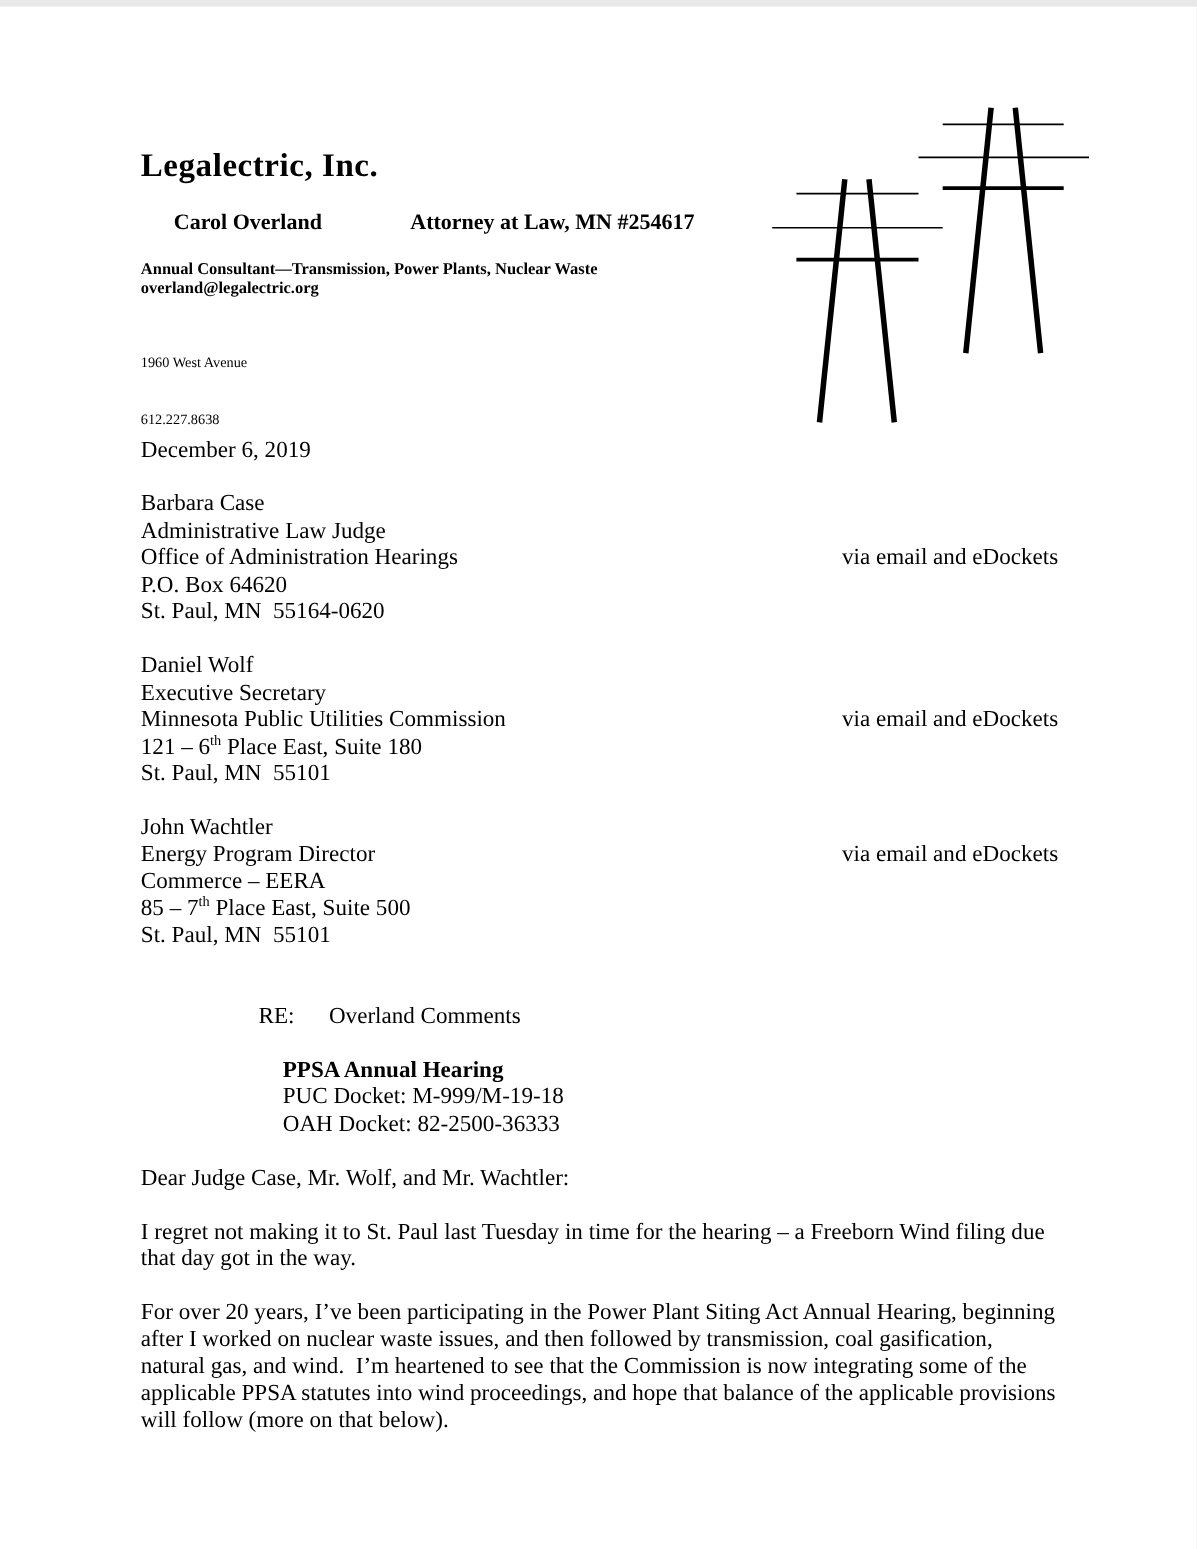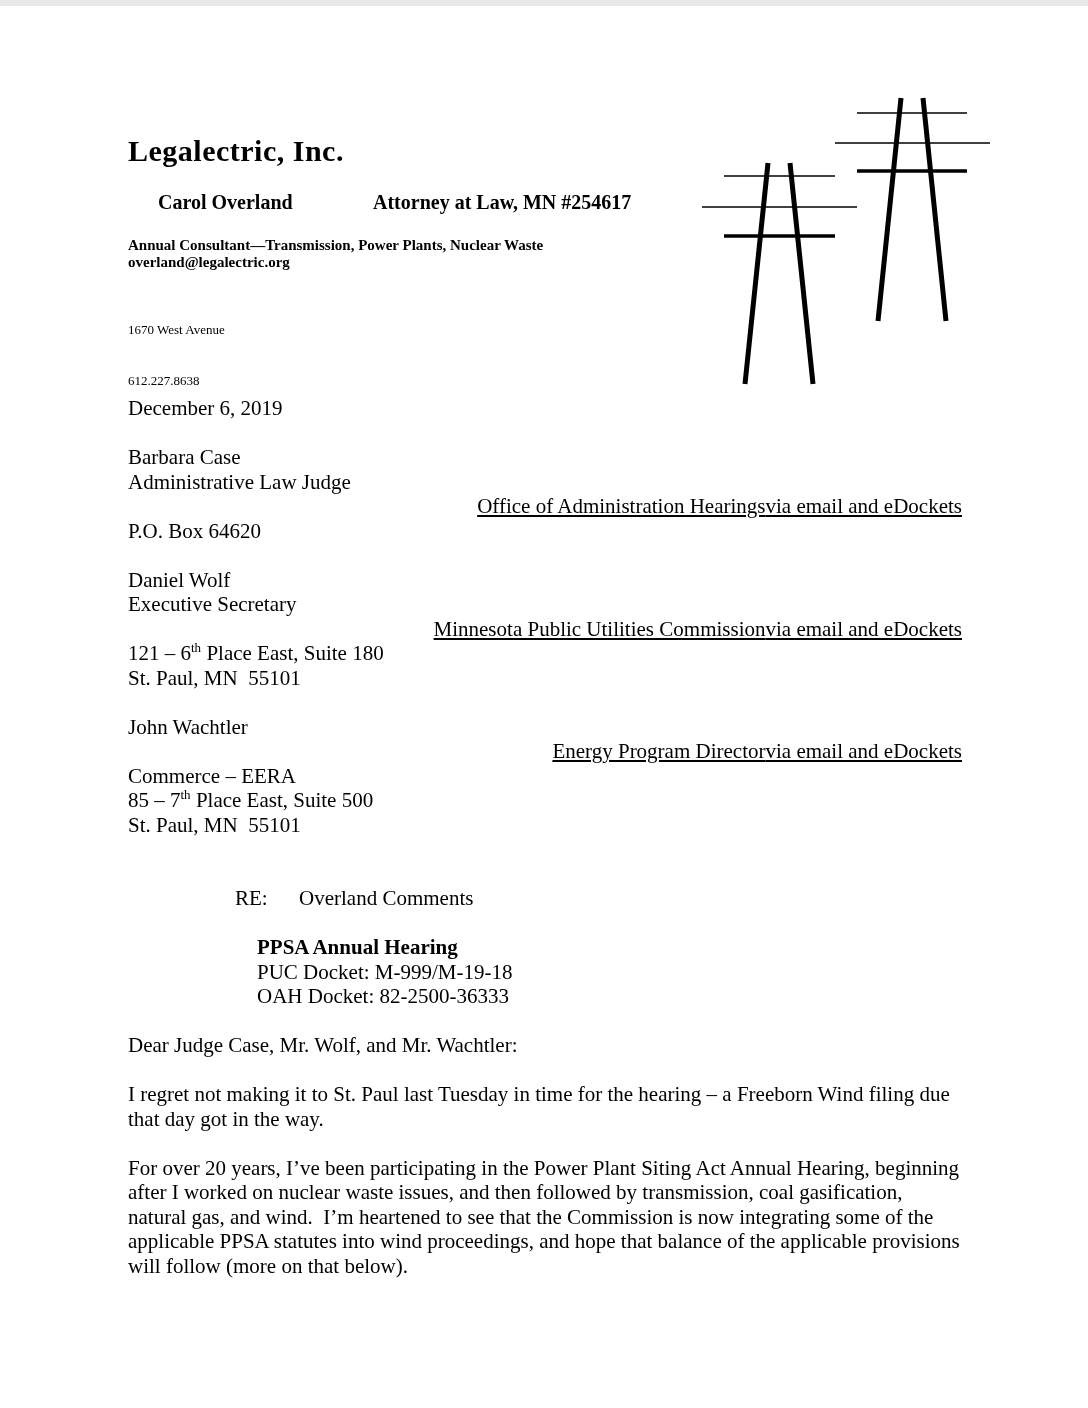--- a/index.html
+++ b/index.html
@@ -29,21 +29,21 @@
   
   .towers { position:absolute; left:695px; top:85px; width:300px; height:300px; }
 
   
   .letter-body {
     position:absolute; left:128px; top:390px; width:834px;
     font-size:21px; line-height:24.5px;
   }
   .line { min-height:24.5px; white-space:pre-wrap; }
   .spacer { height:24.5px; }
-  .via-row { display:flex; justify-content:flex-end;text-decoration:underline; }
+  .via-row { display:flex; justify-content:space-between; }
   .via { white-space:nowrap; }
   .re-row { margin-left:65px; }
   .re-label { display:inline-block; width:64px; }
   .re-indent { margin-left:129px; }
   .re-bold { font-weight:bold; }
   .para { margin:0; white-space:pre-wrap; }
   sup { font-size:0.62em; line-height:0; vertical-align:super; }
 </style>
 </head>
 <body>
@@ -51,21 +51,21 @@
 <div class="page">
 
   <header class="letterhead">
     <div class="company">Legalectric, Inc.</div>
     <div class="attorney-row">
       <span class="attorney-name">Carol Overland</span><span>Attorney at Law, MN #254617</span>
     </div>
     <div class="tagline">Annual Consultant—Transmission, Power Plants, Nuclear Waste</div>
     <div class="lh-email">overland@legalectric.org</div>
     <div class="addr-block">
-      <div>1670 West Avenue</div>
+      <div>1960 West Avenue</div>
       <div>612.227.8638</div>
     </div>
   </header>
 
   <svg class="towers" viewBox="0 0 300 300" xmlns="http://www.w3.org/2000/svg">
     <g stroke="#000" fill="none">
 
       <line x1="73" y1="72" x2="50" y2="293" stroke-width="5"></line>
       <line x1="95" y1="72" x2="118" y2="293" stroke-width="5"></line>
       <line x1="29" y1="85" x2="140" y2="85" stroke-width="1.5"></line>
@@ -86,20 +86,21 @@
     <div class="spacer"></div>
 
     <section>
       <div class="line">Barbara Case</div>
       <div class="line">Administrative Law Judge</div>
       <div class="line via-row">
         <span>Office of Administration Hearings</span>
         <span class="via">via email and eDockets</span>
       </div>
       <div class="line">P.O. Box 64620</div>
+      <div class="line">St. Paul, MN  55164-0620</div>
     </section>
     <div class="spacer"></div>
 
     <section>
       <div class="line">Daniel Wolf</div>
       <div class="line">Executive Secretary</div>
       <div class="line via-row">
         <span>Minnesota Public Utilities Commission</span>
         <span class="via">via email and eDockets</span>
       </div>

